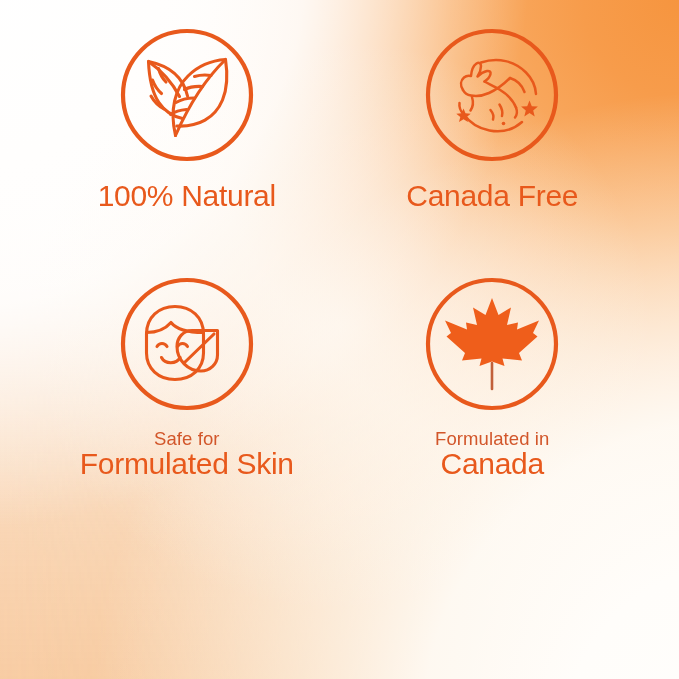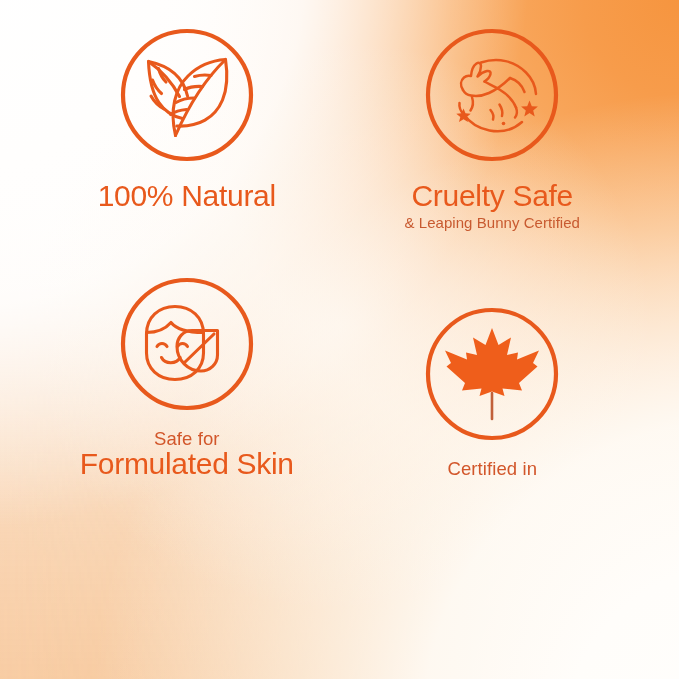--- a/index.html
+++ b/index.html
@@ -206,22 +206,21 @@
           <g fill="#e8591c" stroke="none">
             <path d="M110.5 78.5 L112.8 84.2 L118.9 84.6 L114.2 88.5 L115.7 94.5
                      L110.5 91.1 L105.3 94.5 L106.8 88.5 L102.1 84.6 L108.2 84.2 Z"></path>
             <path d="M44.5 86.5 L46.5 91.3 L51.7 91.7 L47.7 95 L49 100.1
                      L44.5 97.2 L40 100.1 L41.3 95 L37.3 91.7 L42.5 91.3 Z"></path>
           </g>
           <circle cx="84.5" cy="101.5" r="1.8" fill="#e8591c" stroke="none"></circle>
         </svg>
       </span>
       <div class="badge-text">
-        <span class="badge-title">Cruelty Safe</span>
-        <span class="badge-sub-bottom">&amp; Leaping Bunny Certified</span>
+        <span class="badge-title">Canada Free</span>
       </div>
     </div>
 
     <div class="badge row2">
       <span class="badge-icon">
         <svg viewBox="0 0 146 146" xmlns="http://www.w3.org/2000/svg" fill="none" stroke="#e8591c" stroke-width="3.6" stroke-linecap="round" stroke-linejoin="round">
           <circle cx="73" cy="73" r="64" stroke-width="4.2"></circle>
           <g stroke-width="3.1">
 
             <path d="M32.5 63 C32.5 46 45 35.5 61 35.5 C77 35.5 89.5 46 89.5 63
@@ -258,18 +257,19 @@
           <path fill="#ef5e1b" d="M73 27
                    L79.5 44 L92 36.5 L88 54 L99 51.5 L98 58.5
                    L120 49.5 L114 62 L118.5 65.5 L100 82 L103 89.5
                    L83.5 87.5 L85.5 95 L73 90.5
                    L60.5 95 L62.5 87.5 L43 89.5 L46 82
                    L27.5 65.5 L32 62 L26 49.5 L48 58.5 L47 51.5
                    L58 54 L54 36.5 L66.5 44 Z"></path>
         </svg>
       </span>
       <div class="badge-text">
-        <span class="badge-sub-top">Certified in</span>
+        <span class="badge-sub-top">Formulated in</span>
+        <span class="badge-title">Canada</span>
       </div>
     </div>
 
   </div>
 </div>
 
 </body></html>

